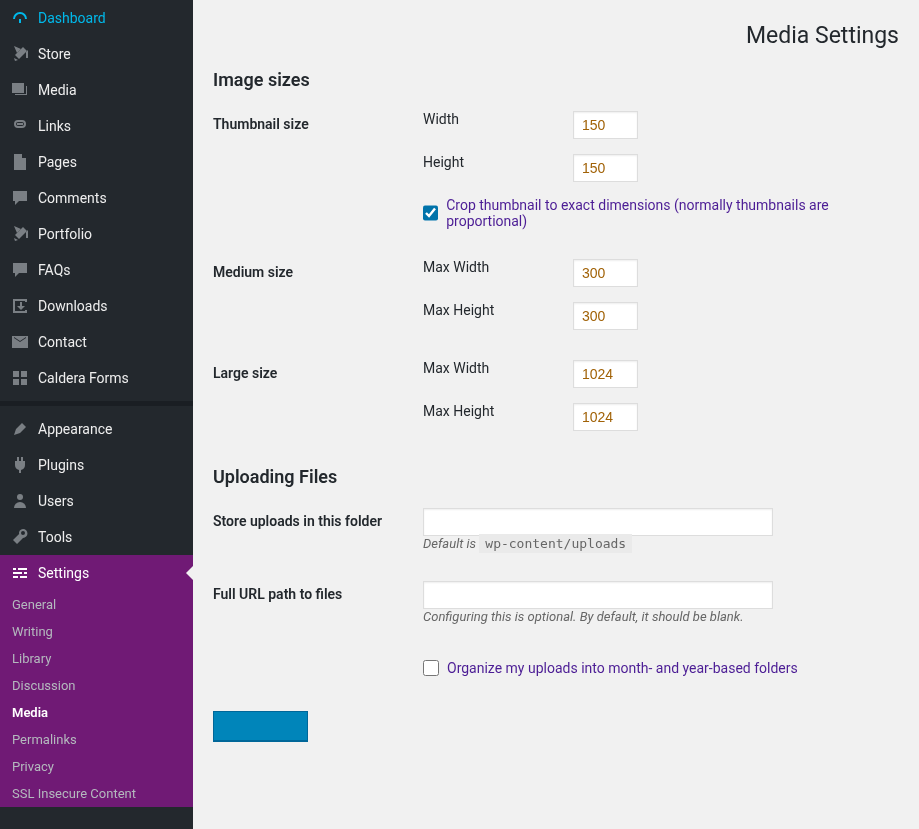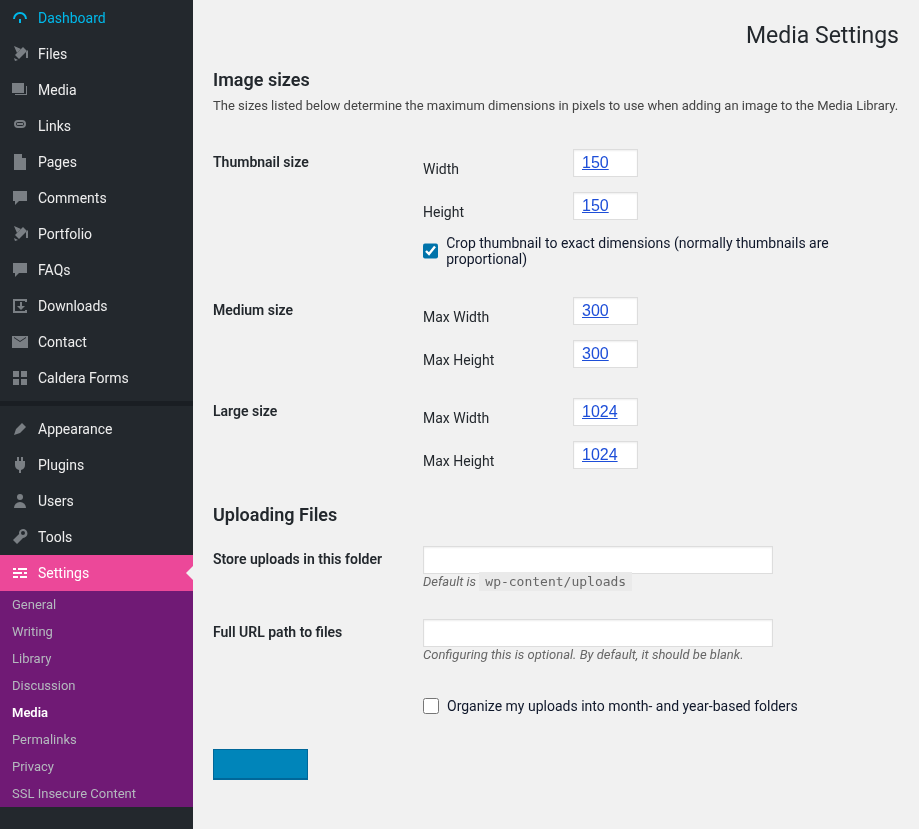--- a/index.html
+++ b/index.html
@@ -3,21 +3,21 @@
   <meta charset="utf-8">
   <style>
     * { box-sizing: border-box; margin: 0; padding: 0; }
     body { font-family: -apple-system, BlinkMacSystemFont, "Segoe UI", Roboto, sans-serif; font-size: 13px; color: #444; background: #f1f1f1; display: flex; min-height: 829px; }
     
     
     .sidebar { width: 193px; background: #23282d; color: #eee; flex-shrink: 0; }
     .sidebar-item { display: flex; align-items: center; padding: 8px 8px 8px 10px; color: #eee; text-decoration: none; cursor: pointer; font-size: 14px; }
     .sidebar-item.highlighted { color: #00b9eb; }
     .sidebar-item.highlighted .icon svg { fill: #00b9eb; }
-    .sidebar-item.active { background: #ec4899; color: #fff; position: relative; }
+    .sidebar-item.active { background: #701a75; color: #fff; position: relative; }
     .sidebar-item.active::after { content:""; position:absolute; right:-1px; top:50%; transform:translateY(-50%); width:0; height:0; border:8px solid transparent; border-right-color:#f1f1f1; }
     .sidebar-item .icon { width: 20px; height: 20px; margin-right: 8px; display:flex; align-items:center; justify-content:center; opacity:.7;}
     .sidebar-item.highlighted .icon, .sidebar-item.active .icon { opacity:1; }
     .sidebar-item .icon svg { width:20px; height:20px; fill:#a0a5aa; }
     .sidebar-item.active .icon svg { fill:#fff; }
     .sidebar-separator { height: 5px; background: #1a1e23; margin: 5px 0; }
     
     .submenu { background: #701a75; padding: 0 0; }
     .submenu-item { padding: 6px 12px; color: #b4b9be; cursor:pointer; font-size: 13px;}
     .submenu-item.current { color: #fff; font-weight: 600; }
@@ -25,32 +25,32 @@
     
     .main { flex: 1; padding: 10px 20px 40px 20px; background: #f1f1f1; }
     h1 { font-size: 23px; font-weight: 400; color: #23282d; margin: 12px 0 20px 0; text-align: right; }
     h2 { font-size: 18px; font-weight: 600; color: #23282d; margin: 20px 0 6px 0;}
     .desc { font-size: 13px; color: #444; margin-bottom: 18px; line-height:1.5;}
     
     .form-table { width: 100%; border-collapse: collapse; }
     .form-table th { width: 200px; text-align: left; vertical-align: top; padding: 20px 10px 20px 0; font-weight: 600; color: #23282d; font-size: 14px;}
     .form-table td { padding: 15px 10px; vertical-align: middle;}
     
-    .field-row { display:flex; align-items:flex-end; margin-bottom: 15px; }
+    .field-row { display:flex; align-items:flex-start; margin-bottom: 15px; }
     .field-row:last-child { margin-bottom: 0; }
     .field-label { width: 150px; font-size:14px; color:#23282d;}
     
-    input[type="text"], input.number { font-size:16px; padding: 3px 8px; height: 28px; border: 1px solid #ddd; box-shadow: inset 0 1px 2px rgba(0,0,0,.07); background:#fff; color:#1d4ed8;text-decoration:underline;}
+    input[type="text"], input.number { font-size:14px; padding: 3px 8px; height: 28px; border: 1px solid #ddd; box-shadow: inset 0 1px 2px rgba(0,0,0,.07); background:#fff; color:#a16207;}
     input.number { width: 65px; }
     input.wide { width: 350px; }
     
     .check-row { display:flex; align-items:center; gap:8px; margin-top:6px;}
     input[type="checkbox"]{ width:16px; height:16px; border:1px solid #b4b9be; }
     input[type="checkbox"]:checked{ accent-color:#0073aa; }
-    .check-label{font-size:14px; color:#0f172a;}
+    .check-label{font-size:14px; color:#4c1d95;}
     
     .helper { font-style: italic; color: #666; font-size:13px; }
     code { background:#eaeaea; padding:2px 6px; font-family: Consolas, Monaco, monospace; font-size:13px; font-style: normal;}
     
     .save-btn { display:inline-block; margin-top:20px; background:#0085ba; border:1px solid #006799; color:#fff; padding:6px 14px; font-size:13px; height: 30px; width: 95px; box-shadow: 0 1px 0 #006799;}
   </style>
 </head>
 <body>
 
 <div class="sidebar">
@@ -63,21 +63,21 @@
         </span>
         <span>Dashboard</span>
       </div>
       <div class="sidebar-item">
         <span class="icon">
           <svg viewBox="0 0 20 20">
             <path d="M6 2l2 2h6l-7 7-2-2-3 7 7-3-2-2 7-7V2H6z" transform="rotate(90 10 10)"></path>
             <path d="M4 14l1 3 3-1-4-2zM13 3l4 4-8 8-4-4 8-8z"></path>
           </svg>
         </span>
-        <span>Files</span>
+        <span>Store</span>
       </div>
       <div class="sidebar-item">
         <span class="icon">
           <svg viewBox="0 0 20 20">
             <path d="M2 3h12v10H2V3zm3 12h12V6h-1v8H5v1zm-1-4l2-3 2 2 3-4 2 5H4z"></path>
           </svg>
         </span>
         <span>Media</span>
       </div>
       <div class="sidebar-item">
@@ -199,21 +199,20 @@
       <div class="submenu-item">Permalinks</div>
       <div class="submenu-item">Privacy</div>
       <div class="submenu-item">SSL Insecure Content</div>
     </div>
 </div>
 
 <div class="main">
   <h1>Media Settings</h1>
 
   <h2>Image sizes</h2>
-  <p class="desc">The sizes listed below determine the maximum dimensions in pixels to use when adding an image to the Media Library.</p>
 
   <table class="form-table">
     <tbody>
         <tr>
       <th>Thumbnail size</th>
       <td>
         <div class="field-row">
           <span class="field-label">Width</span>
           <input class="number" type="text" value="150" style="">
         </div>

